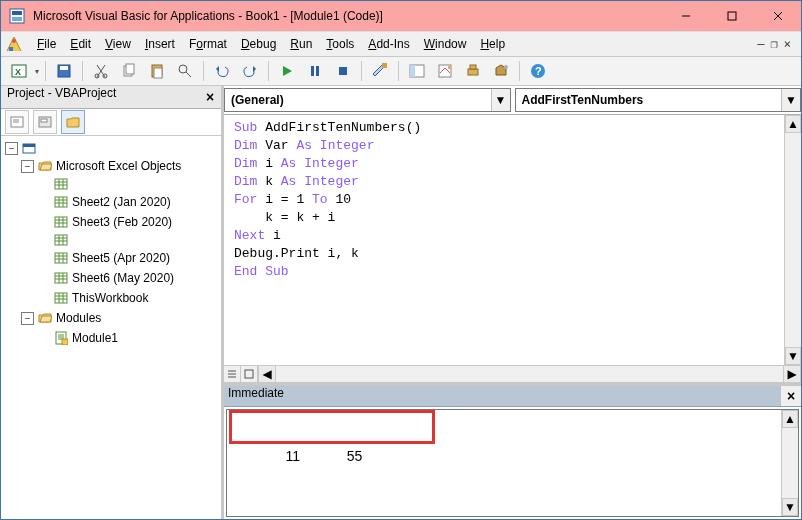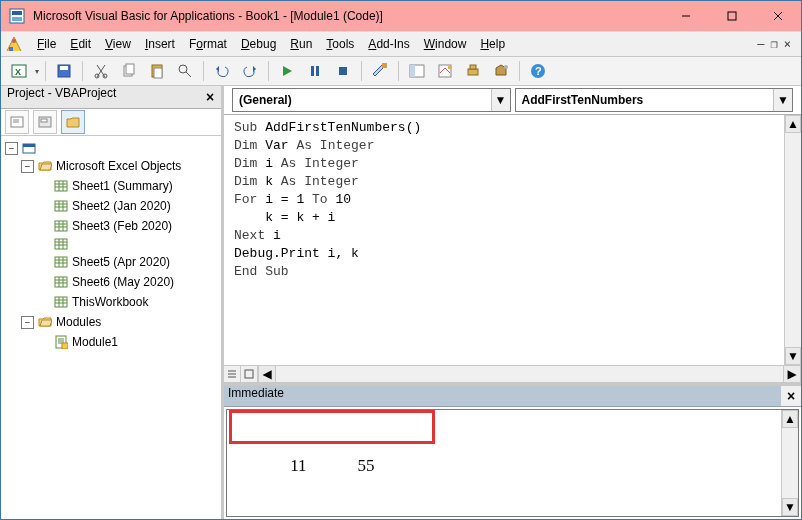--- a/index.html
+++ b/index.html
@@ -28,39 +28,39 @@
   .ptool.sel{border-color:#8aa7c9;background:#e6f0fb}
   .tree{flex:1;overflow:auto;padding:4px 2px 4px 2px;font-size:12px;line-height:18px}
   .tree ul{list-style:none;margin:0;padding-left:16px}
   .tree li{white-space:nowrap}
   .node{display:flex;align-items:center;column-gap:4px;padding:1px 0}
   .exp{width:11px;height:11px;border:1px solid #7a7a7a;display:inline-flex;align-items:center;justify-content:center;font-size:9px;line-height:9px;font-family:Consolas,monospace;color:#333;background:#fff}
   .noexp{width:13px;display:inline-block}
   .ticon{width:14px;height:14px;display:inline-flex;align-items:center;justify-content:center}
   .bold{font-weight:700}
   .rightpane{flex:1;display:flex;flex-direction:column;min-width:0}
-  .dd-row{height:24px;display:flex;align-items:stretch;border-bottom:1px solid #b0b0b0;background:#fff;padding:2px 8px;column-gap:4px}
+  .dd-row{height:24px;display:flex;align-items:stretch;border-bottom:1px solid #b0b0b0;background:#fff;padding:2px 0;column-gap:4px}
   .dd{flex:1;display:flex;align-items:center;border:1px solid #7a7a7a;background:#fff}
   .dd .val{flex:1;padding:0 6px;font-weight:700;font-size:12px}
   .dd .arrow{width:18px;height:100%;display:flex;align-items:center;justify-content:center;border-left:1px solid #c0c0c0;background:#f0f0f0}
   .codewrap{flex:2;min-height:0;display:flex;flex-direction:column;border-bottom:4px solid #c8c8c8}
   .code{flex:1;overflow:auto;padding:4px 10px;font-family:Consolas,"Courier New",monospace;font-size:13px;line-height:18px;white-space:pre}
-  .kw{color:#404040}
+  .kw{color:#8b5cf6}
   .hscroll{height:16px;background:#f0f0f0;border-top:1px solid #c8c8c8;display:flex;align-items:center}
   .hscroll .hb{width:16px;height:16px;display:flex;align-items:center;justify-content:center;border-right:1px solid #c8c8c8}
   .hscroll .track{flex:1;height:100%;position:relative}
   .hscroll .arrowbtn{width:16px;height:16px;display:flex;align-items:center;justify-content:center;background:#eaeaea;border:1px solid #c8c8c8}
   .vscroll{width:16px;background:#f0f0f0;border-left:1px solid #c8c8c8;display:flex;flex-direction:column}
   .vscroll .arrowbtn{height:16px;display:flex;align-items:center;justify-content:center;background:#eaeaea;border:1px solid #c8c8c8}
   .coderow{display:flex;flex:1;min-height:0}
   .imm-pane{flex:1;min-height:0;display:flex;flex-direction:column}
   .imm-title{height:20px;background:#b9c7d4;font-size:12px;padding-left:4px;display:flex;border-bottom:1px solid #8ea0b0}
   .imm-title .x{margin-left:auto;width:20px;height:20px;display:flex;align-items:center;justify-content:center;font-weight:700;background:#f0f0f0;font-size:14px}
   .imm-body{flex:1;display:flex;min-height:0;border:1px solid #777;margin:2px}
-  .imm-text{flex:1;padding:6px 8px;font-family:Liberation Serif, serif;font-size:17px;white-space:pre;position:relative}
+  .imm-text{flex:1;padding:6px 8px;font-family:Liberation Sans, sans-serif;font-size:14px;white-space:pre;position:relative}
   .callout{position:absolute;border:3px solid #e03434;left:2px;top:0px;width:200px;height:28px;pointer-events:none}
 </style>
 </head>
 <body>
 
 <div class="window">
 
   <div class="titlebar">
     <span class="app-icon">
       <svg width="16" height="16" viewBox="0 0 16 16">
@@ -286,21 +286,20 @@
                         <span class="noexp"></span>
                         <span class="ticon">
                           <svg width="14" height="14">
                             <rect x="1" y="2" width="12" height="10" fill="#fff" stroke="#5a8f3c"></rect>
                             <line x1="1" y1="5" x2="13" y2="5" stroke="#5a8f3c"></line>
                             <line x1="1" y1="8" x2="13" y2="8" stroke="#5a8f3c"></line>
                             <line x1="5" y1="2" x2="5" y2="12" stroke="#5a8f3c"></line>
                             <line x1="9" y1="2" x2="9" y2="12" stroke="#5a8f3c"></line>
                           </svg>
                         </span>
-                        <span>Sheet1 (Summary)</span>
                       </div>
                     </li>
                     <li>
                       <div class="node">
                         <span class="noexp"></span>
                         <span class="ticon">
                           <svg width="14" height="14">
                             <rect x="1" y="2" width="12" height="10" fill="#fff" stroke="#5a8f3c"></rect>
                             <line x1="1" y1="5" x2="13" y2="5" stroke="#5a8f3c"></line>
                             <line x1="1" y1="8" x2="13" y2="8" stroke="#5a8f3c"></line>

